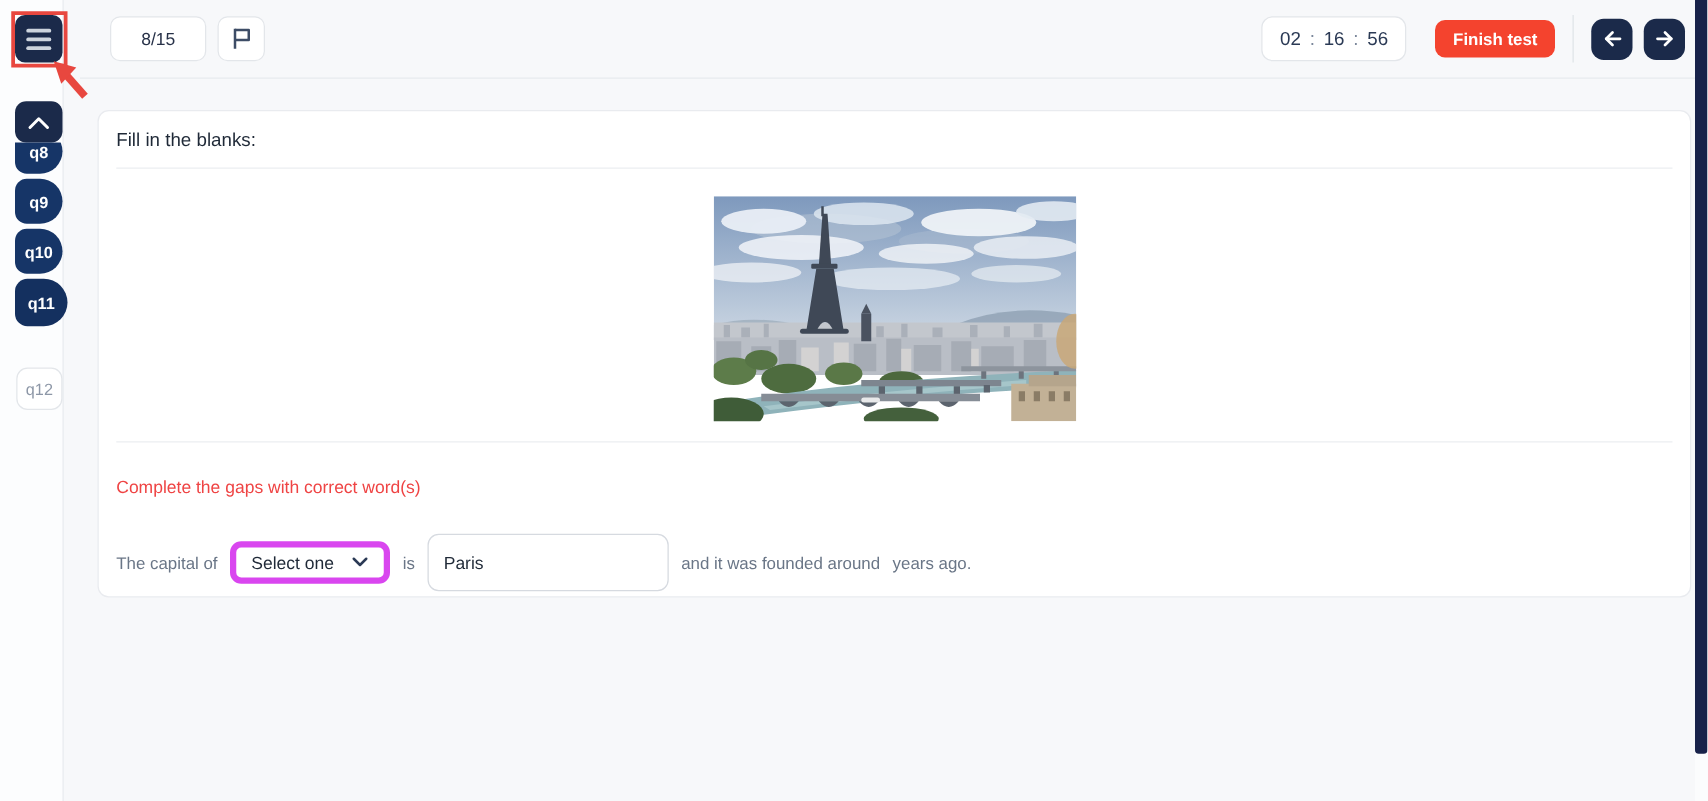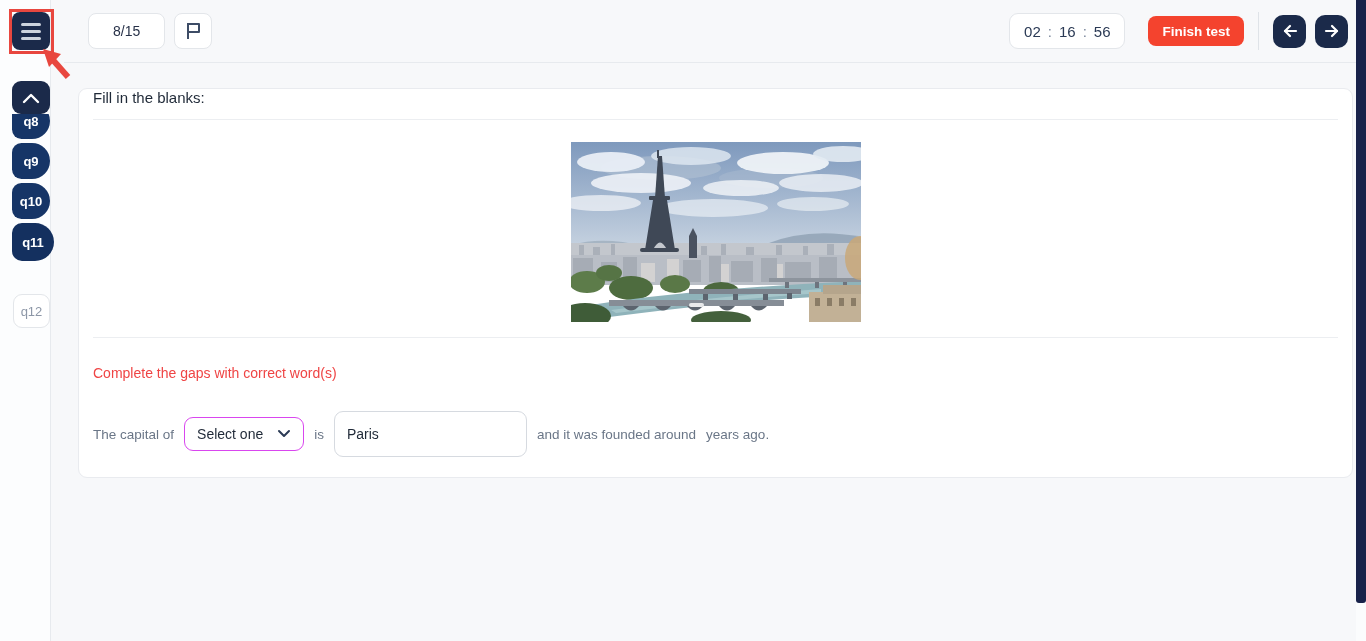--- a/index.html
+++ b/index.html
@@ -46,31 +46,31 @@
   .timer-box .sep { color:#7b879b; font-weight:400; }
   .finish-btn { height:30px; margin-left:23px; padding:0 14px; background:#f4432e;
     color:#fff; font-size:13.5px; font-weight:700; border:none; border-radius:8px;
     cursor:pointer; font-family:"Liberation Sans",sans-serif; }
   .top-divider { width:1px; height:38px; background:#dfe3e8; margin:0 14px; }
   .nav-btn { width:33px; height:33px; background:#1b2a4a; border:none; border-radius:10px;
     display:flex; align-items:center; justify-content:center; cursor:pointer; }
   .nav-btn + .nav-btn { margin-left:9px; }
   
   .card { margin:25px 3px 0 14px; height:390px; background:#ffffff;
-    border:1px solid #e9ebef; border-radius:9px; padding:0 14px; }
+    border:1px solid #e9ebef; border-radius:9px; padding:15px 14px; }
   .q-title { font-size:15px; color:#1f2937; }
   .card hr { border:none; border-top:1px solid #eceef1; margin-top:13px; }
   .img-wrap { text-align:center; margin-top:22px; }
   .img-wrap svg { display:inline-block; }
   .card hr.hr2 { margin-top:11px; }
   .instruction { margin-top:27px; font-size:14px; color:#ef4444; }
   .sentence { margin-top:30px; display:flex; align-items:center; gap:10px;
     font-size:13.5px; color:#6a7687; flex-wrap:wrap; }
   .sel-box { height:34px; display:flex; align-items:center; gap:14px; padding:0 12px;
-    background:#fff; border:1px solid #d946ef; border-radius:9px; cursor:pointer;
+    background:#fff; border:5px solid #d946ef; border-radius:9px; cursor:pointer;
     font-size:14px; color:#1f2937; font-weight:500; }
   .gap-input { height:46px; border:1px solid #d6dae0; border-radius:9px; padding:0 12px;
     font-size:14px; color:#1f2937; font-family:"Liberation Sans",sans-serif; background:#fff; }
   .gap-input.w1 { width:193px; }
   .gap-input.w2 { width:190px; }
   
   .scrollbar-track { position:absolute; right:0; top:0; width:10px; height:641px;
     background:#fbfcfd; z-index:5; }
   .scrollbar-thumb { position:absolute; right:0; top:0; width:10px; height:603px;
     background:#18224a; border-radius:0 0 3px 3px; cursor:pointer; }

